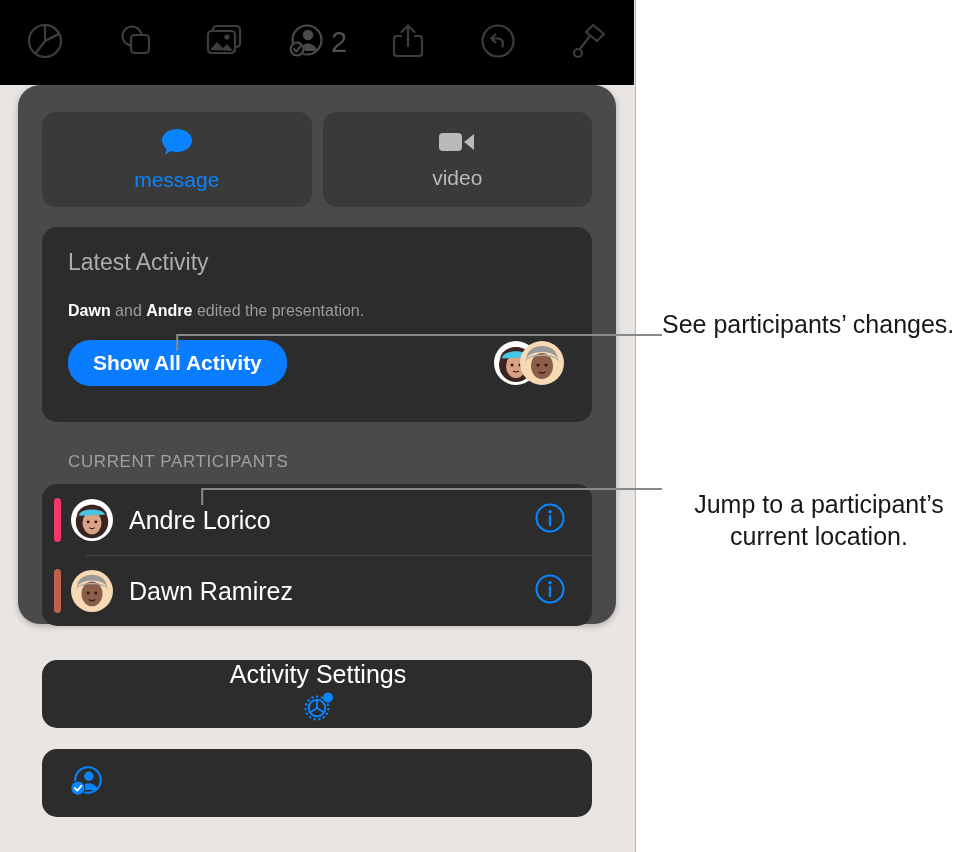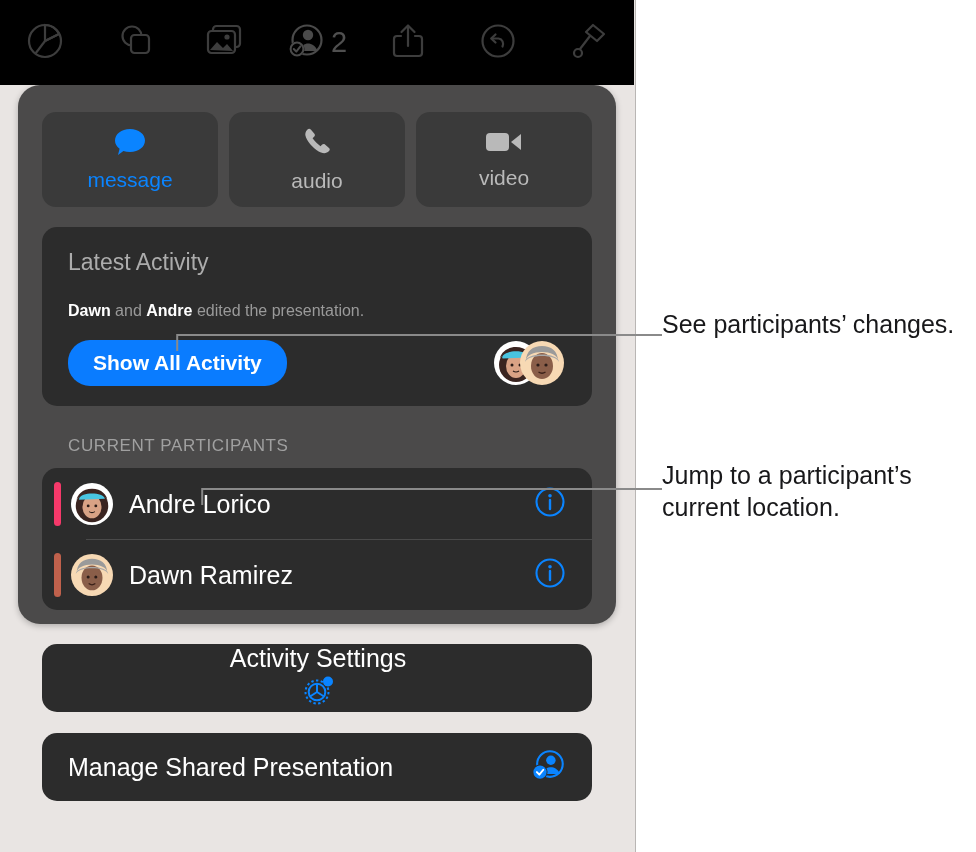--- a/index.html
+++ b/index.html
@@ -95,21 +95,21 @@
   .call-label.enabled { color: #0a84ff; }
 
   
   .card {
     background: #2c2c2c;
     border-radius: 15px;
     margin-top: 20px;
   }
 
   
-  .activity-card { padding: 22px 26px 20px 26px; }
+  .activity-card { padding: 22px 26px 36px 26px; }
   .activity-title {
     font-size: 23px;
     color: #acacac;
     margin: 0 0 26px 0;
   }
   .activity-line {
     font-size: 16px;
     color: #9a9a9a;
     margin: 0 0 20px 0;
     white-space: nowrap;
@@ -203,21 +203,21 @@
 
   
   .callout {
     position: absolute;
     font-size: 25px;
     color: #18181a;
     line-height: 1.28;
     z-index: 6;
   }
   .callout-1 { left: 662px; top: 308px; width: 300px; }
-  .callout-2 { left: 662px; top: 459px; width: 314px; }
+  .callout-2 { left: 662px; top: 488px; width: 314px; text-align: center; }
 
   .leader { position: absolute; z-index: 6; }
 </style>
 </head>
 <body>
 
 <div id="root">
 
   <div class="doc-area"></div>
 
@@ -311,28 +311,20 @@
 
       <div class="call-btn">
         <span>
           <svg width="34" height="30" viewBox="0 0 34 30">
             <path d="M17 2 C25.8 2 32 7.2 32 13.5 C32 19.8 25.8 25 17 25 C14.6 25 12.4 24.6 10.4 23.9 L5 28 L6.6 21.8 C3.7 19.7 2 16.8 2 13.5 C2 7.2 8.2 2 17 2 Z" fill="#0a84ff"></path>
           </svg>
         </span>
         <span class="call-label enabled">message</span>
       </div>
 
-      <div class="call-btn">
-        <span>
-          <svg width="32" height="32" viewBox="0 0 32 32">
-            <path d="M6.5 3.5 C4.5 5.5 3.5 8 5 11.5 C7.5 17.5 14 24 20 26.5 C23.5 28 26 27 28 25 C29 24 29 23 28 22 L24 18.5 C23 17.7 22 17.9 21.2 18.6 L19.5 20.2 C17 18.6 13.2 14.8 11.6 12.3 L13.3 10.6 C14 9.8 14.2 8.8 13.4 7.8 L10 3.8 C9 2.7 7.6 2.5 6.5 3.5 Z" fill="#b9b9b9"></path>
-          </svg>
-        </span>
-        <span class="call-label">audio</span>
-      </div>
 
       <div class="call-btn">
         <span>
           <svg width="38" height="26" viewBox="0 0 38 26">
             <rect x="1" y="4" width="23" height="18" rx="4" fill="#b9b9b9"></rect>
             <path d="M26 13 L36 5 L36 21 Z" fill="#b9b9b9"></path>
           </svg>
         </span>
         <span class="call-label">video</span>
       </div>
@@ -434,21 +426,20 @@
             <path d="M16 18 L16 9.8"></path>
             <path d="M16 18 L23 22.5"></path>
             <path d="M16 18 L9 22.5"></path>
           </g>
           <circle cx="27" cy="7.5" r="5" fill="#0a84ff"></circle>
         </svg>
       </span>
     </div>
 
     <div class="card action-card" style="margin-top:21px;">
-      <span class="action-label">Manage Shared Presentation</span>
       <span>
         <svg width="38" height="36" viewBox="0 0 40 38">
           <circle cx="21" cy="18" r="13.5" fill="none" stroke="#0a84ff" stroke-width="2.2"></circle>
           <circle cx="22" cy="14" r="5" fill="#0a84ff"></circle>
           <path d="M12.5 28.5 C14.5 23.5 18.5 21.5 22 21.5 C25.5 21.5 29.5 23.5 31.5 28.5 Z" fill="#0a84ff"></path>
           <circle cx="10.5" cy="26.5" r="8" fill="#2c2c2c"></circle>
           <circle cx="10.5" cy="26.5" r="7" fill="#0a84ff"></circle>
           <path d="M7.2 26.5 L9.8 29.2 L14 24" fill="none" stroke="#ffffff" stroke-width="2" stroke-linecap="round" stroke-linejoin="round"></path>
         </svg>
       </span>

